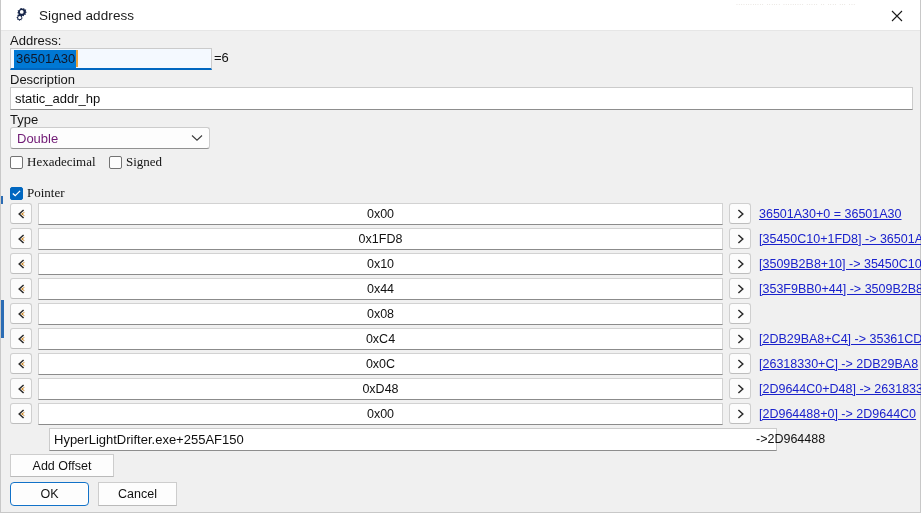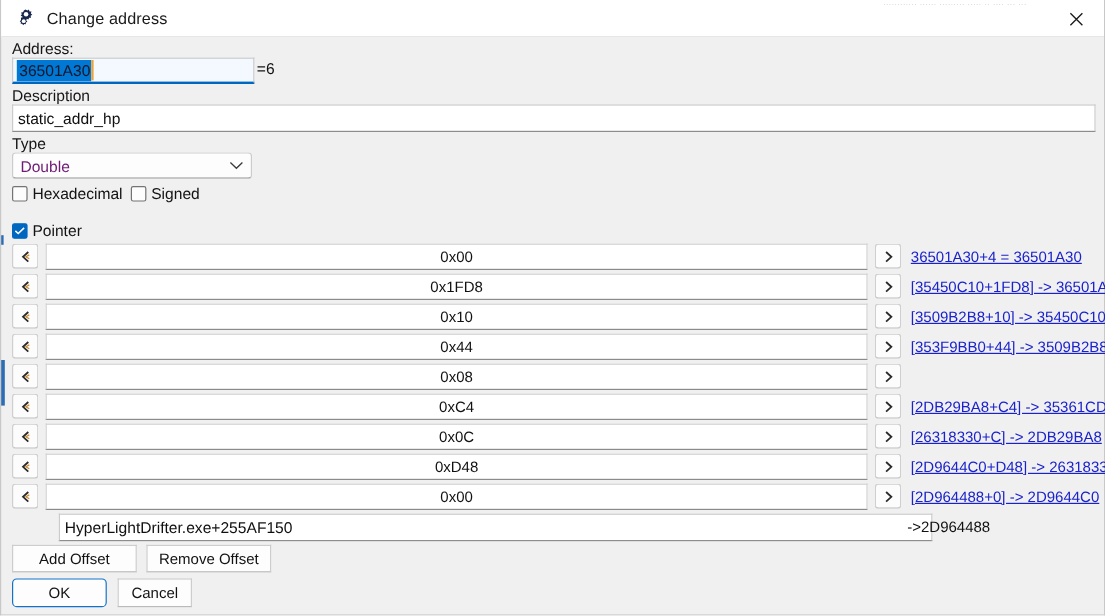--- a/index.html
+++ b/index.html
@@ -128,21 +128,21 @@
     border: 1px solid #cccccc;
     border-bottom: 1px solid #919191;
     border-radius: 3px;
     display: flex; align-items: center;
     padding: 0 6px;
     font-size: 13px; color: #701a75;
   }
   .type-select .chev { margin-left: auto; display:block; }
 
   
-  .cbrow { position: absolute; display: flex; align-items: center; }
+  .cbrow { position: absolute; display: flex; align-items: center; font-family: Liberation Serif, serif; }
   .cbox {
     width: 13px; height: 13px;
     border: 1px solid #737373;
     background: #fdfdfd;
     border-radius: 2px;
     flex: none;
     display: flex; align-items: center; justify-content: center;
   }
   .cbox.checked {
     background: #0067c0;
@@ -219,21 +219,21 @@
     cursor: default;
   }
   #btn-add { left: 9px; top: 454px; width: 104px; height: 23px; }
   #btn-remove { left: 121px; top: 454px; width: 104px; height: 23px; }
   #btn-ok {
     left: 9px; top: 482px; width: 79px; height: 24px;
     border: 1px solid #1272c8;
     border-radius: 4px;
     box-shadow: 0 0 0 1px #ffffff inset;
   }
-  #btn-cancel { left: 97px; top: 482px; width: 62px; height: 24px; }
+  #btn-cancel { left: 97px; top: 482px; width: 79px; height: 24px; }
 
   
   .edge-accent {
     position: absolute;
     left: 0; top: 300px;
     width: 3px; height: 38px;
     background: #2b6cb4;
   }
   .edge-accent2 {
     position: absolute;
@@ -252,21 +252,21 @@
 
     <svg class="app-icon" viewBox="0 0 20 20">
       <g fill="#17264a">
         <path d="M10.2 2.1 L12.1 3.0 L13.4 2.1 L14.0 3.9 L15.8 4.0 L15.2 5.8 L16.6 7.0 L15.0 7.9 L15.4 9.7 L13.6 9.8 L13.0 11.5 L11.4 10.7 L10.0 11.8 L9.1 10.2 L7.3 10.5 L7.4 8.7 L5.8 7.9 L6.9 6.5 L6.2 4.8 L8.0 4.6 L8.8 3.0 Z"></path>
         <circle cx="10.8" cy="6.6" r="2.1" fill="#ffffff"></circle>
         <path d="M6.6 9.4 L8.3 10.0 L9.2 9.2 L9.9 10.6 L11.4 10.8 L11.0 12.3 L12.0 13.5 L10.6 14.2 L10.6 15.8 L9.1 15.6 L8.1 16.8 L7.3 15.4 L5.8 15.4 L6.0 13.9 L4.9 12.8 L6.2 12.0 L6.0 10.5 Z"></path>
         <circle cx="8.6" cy="12.9" r="1.8" fill="#ffffff"></circle>
       </g>
     </svg>
 
-    <div class="title-text">Change address</div>
+    <div class="title-text">Signed address</div>
 
     <div class="close-btn">
       <svg width="12" height="12" viewBox="0 0 12 12">
         <path d="M1 1 L11 11 M11 1 L1 11" stroke="#1a1a1a" stroke-width="1.1" fill="none"></path>
       </svg>
     </div>
   </div>
 
   <div class="edge-accent"></div>
   <div class="edge-accent2"></div>
@@ -319,21 +319,21 @@
           </svg>
         </div>
         <div class="off-input">
           <span>0x00</span>
         </div>
         <div class="sq-btn right">
           <svg width="9" height="10" viewBox="0 0 9 10">
             <path d="M2.4 1 L6.8 5 L2.4 9" stroke="#2a2a2a" stroke-width="1.5" fill="none"></path>
           </svg>
         </div>
-        <a class="off-link" href="#">36501A30+4 = 36501A30</a>
+        <a class="off-link" href="#">36501A30+0 = 36501A30</a>
       </div>
       <div class="orow">
         <div class="sq-btn">
           <svg width="9" height="10" viewBox="0 0 9 10">
             <path d="M6.6 1 L2.2 5 L6.6 9" stroke="#2a2a2a" stroke-width="1.5" fill="none"></path>
             <path d="M7.4 3.4 L4.6 5 L7.4 6.6" stroke="#d08a2a" stroke-width="1" fill="none"></path>
           </svg>
         </div>
         <div class="off-input">
           <span>0x1FD8</span>
@@ -464,17 +464,16 @@
         <a class="off-link" href="#">[2D964488+0] -&gt; 2D9644C0</a>
       </div>
     </div>
 
   <div class="field base-field">
     <span>HyperLightDrifter.exe+255AF150</span>
   </div>
   <div class="base-arrow">-&gt;2D964488</div>
 
   <div class="btn" id="btn-add">Add Offset</div>
-  <div class="btn" id="btn-remove">Remove Offset</div>
   <div class="btn" id="btn-ok">OK</div>
   <div class="btn" id="btn-cancel">Cancel</div>
 
 </div>
 
 </body></html>

